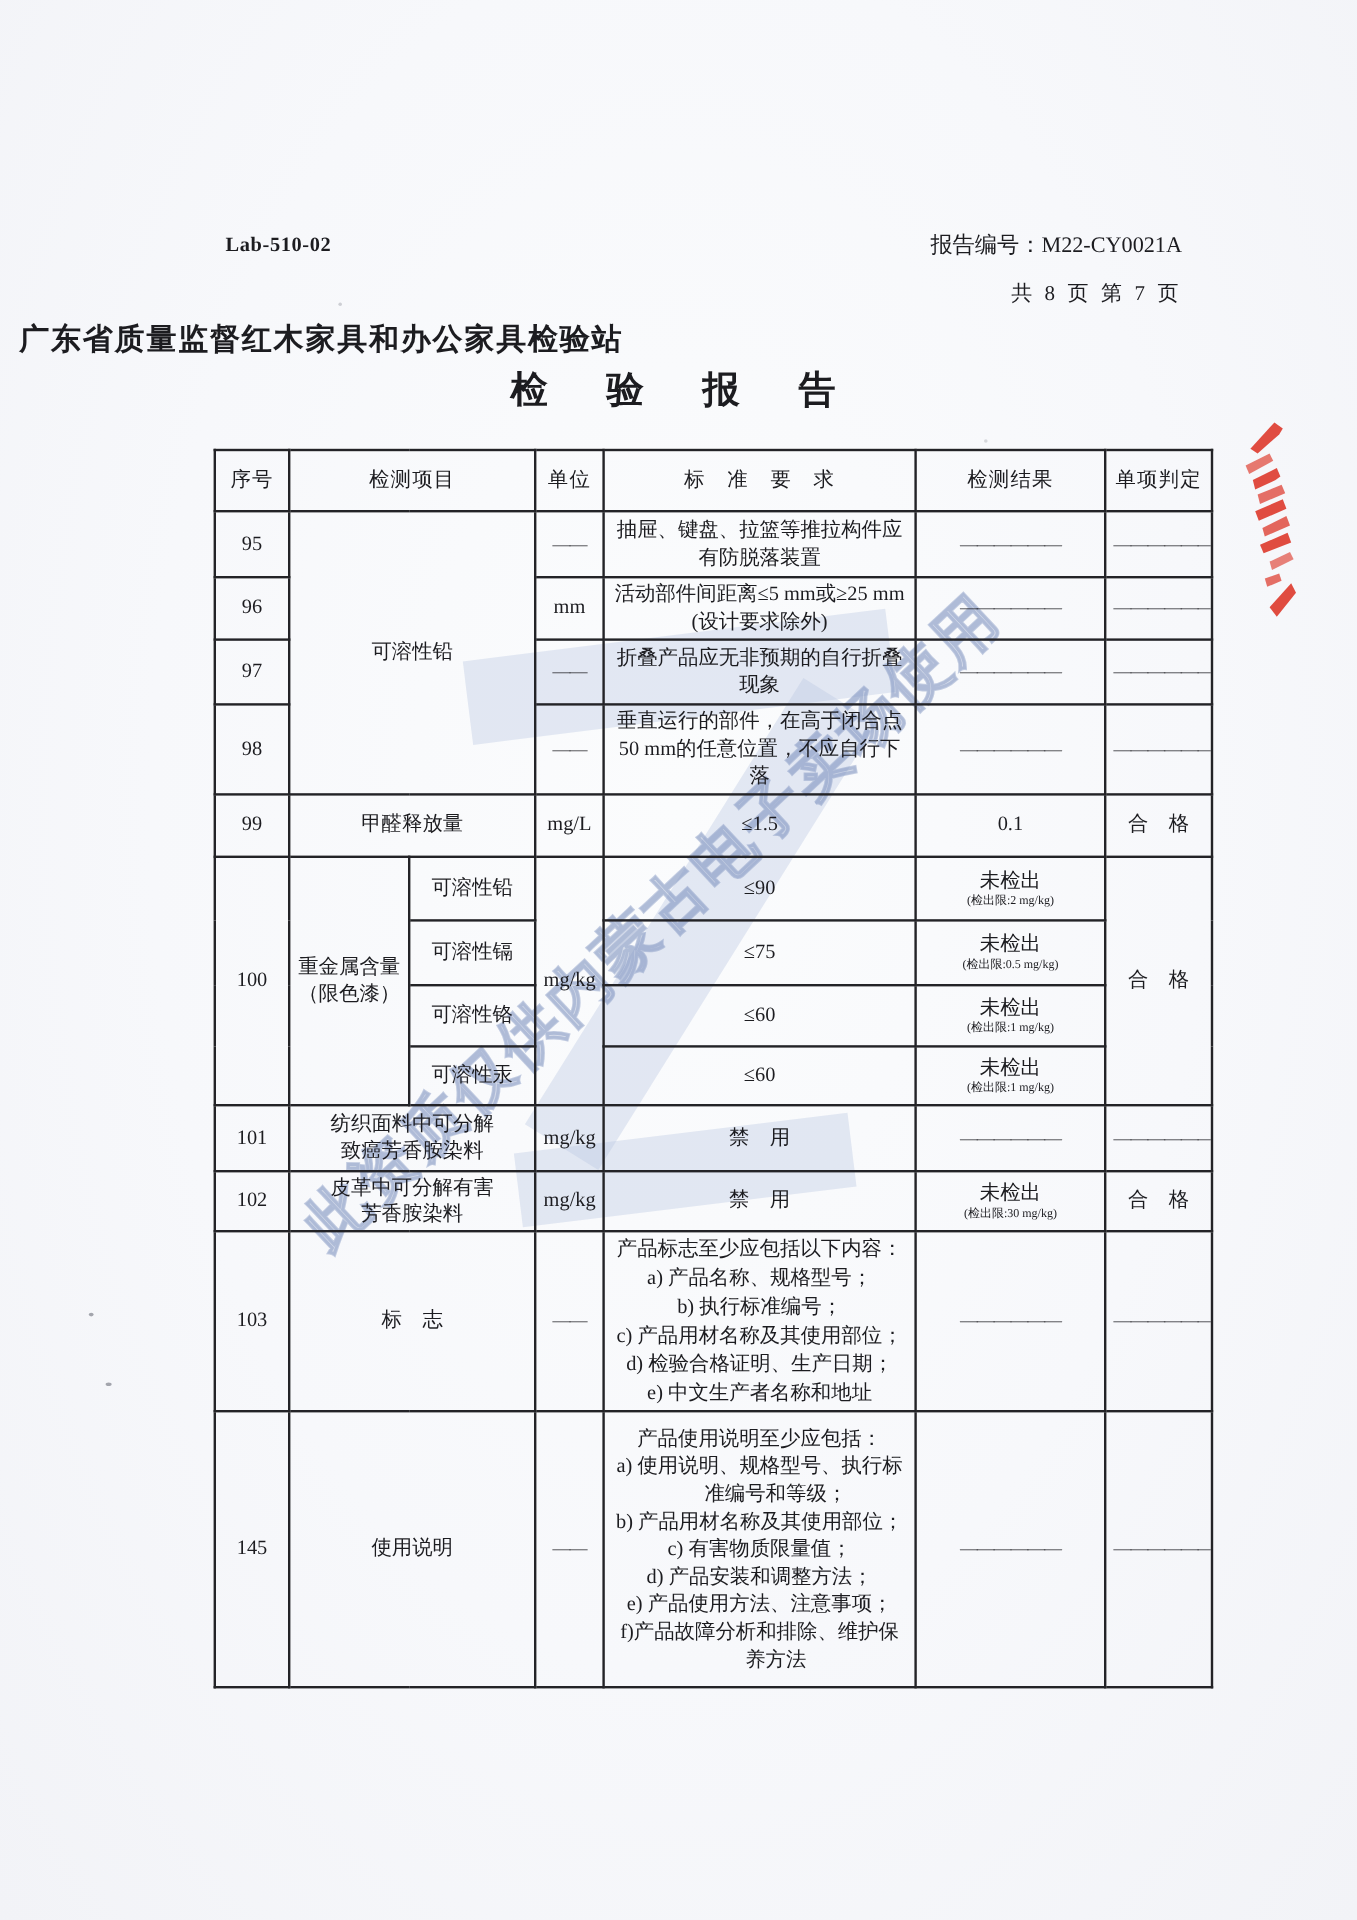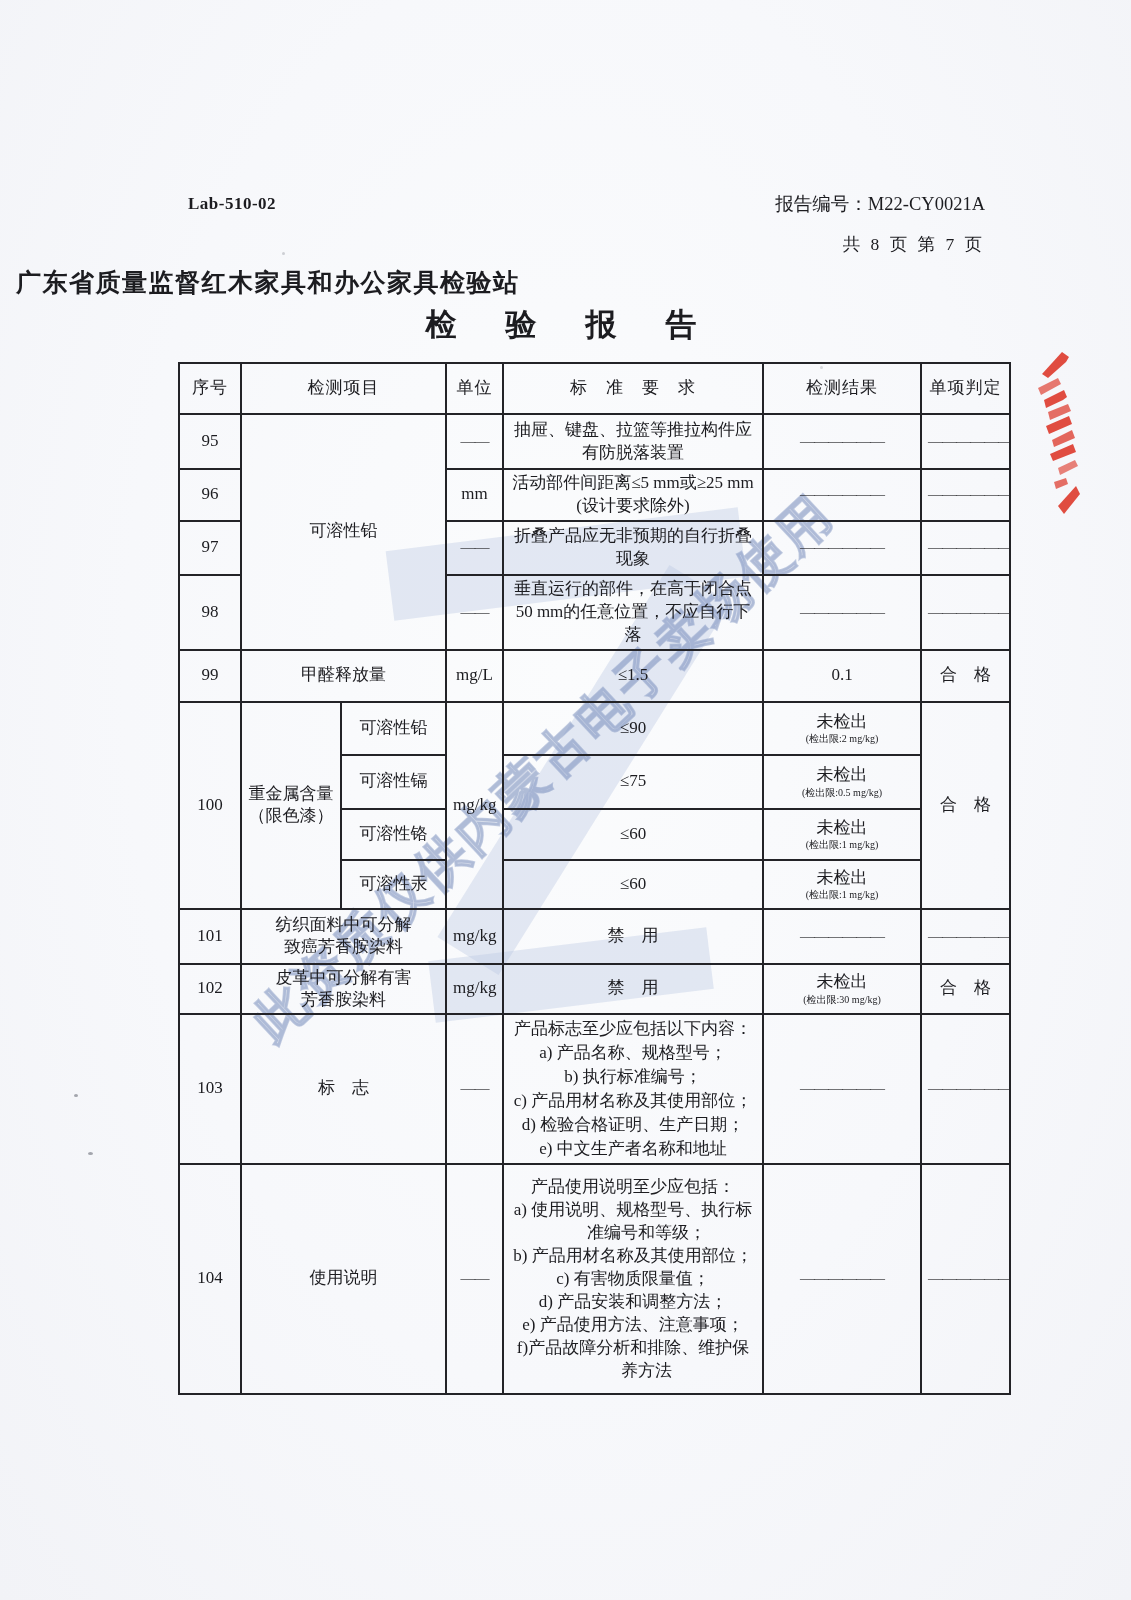--- a/index.html
+++ b/index.html
@@ -28,21 +28,21 @@
     font-size:52px;letter-spacing:3px;font-weight:bold;
     transform:rotate(-43deg);transform-origin:0 50%;
     color:rgba(128,148,192,0.30);
     -webkit-text-stroke:1.5px rgba(128,148,192,0.45);
     pointer-events:none;
   }
   .wm-logo{position:absolute;left:368px;top:498px;z-index:1;pointer-events:none;}
   .edge-seal{position:absolute;left:1028px;top:348px;z-index:6;pointer-events:none;}
 
   
-  .tbl-wrap{position:absolute;left:178px;top:362px;z-index:4;}
+  .tbl-wrap{position:absolute;left:178px;top:374px;z-index:4;}
   table.report{
     border-collapse:collapse;table-layout:fixed;width:831px;
     background:transparent;
   }
   table.report col.c-no{width:62px;}
   table.report col.c-item1{width:100px;}
   table.report col.c-item2{width:105px;}
   table.report col.c-unit{width:57px;}
   table.report col.c-std{width:260px;}
   table.report col.c-res{width:158px;}
@@ -248,21 +248,21 @@
           <div class="req-line">b) 执行标准编号；</div>
           <div class="req-line">c) 产品用材名称及其使用部位；</div>
           <div class="req-line">d) 检验合格证明、生产日期；</div>
           <div class="req-line">e) 中文生产者名称和地址</div>
         </td>
         <td><span class="dash">——————</span></td>
         <td><span class="dash">——————</span></td>
       </tr>
 
       <tr class="row104" style="height:230px;">
-        <td>104</td>
+        <td>145</td>
         <td colspan="2">使用说明</td>
         <td><span class="dash">——</span></td>
         <td class="std-list">
           <div class="req-intro">产品使用说明至少应包括：</div>
           <div class="req-line">a) 使用说明、规格型号、执行标准编号和等级；</div>
           <div class="req-line">b) 产品用材名称及其使用部位；</div>
           <div class="req-line">c) 有害物质限量值；</div>
           <div class="req-line">d) 产品安装和调整方法；</div>
           <div class="req-line">e) 产品使用方法、注意事项；</div>
           <div class="req-line">f)产品故障分析和排除、维护保养方法</div>

